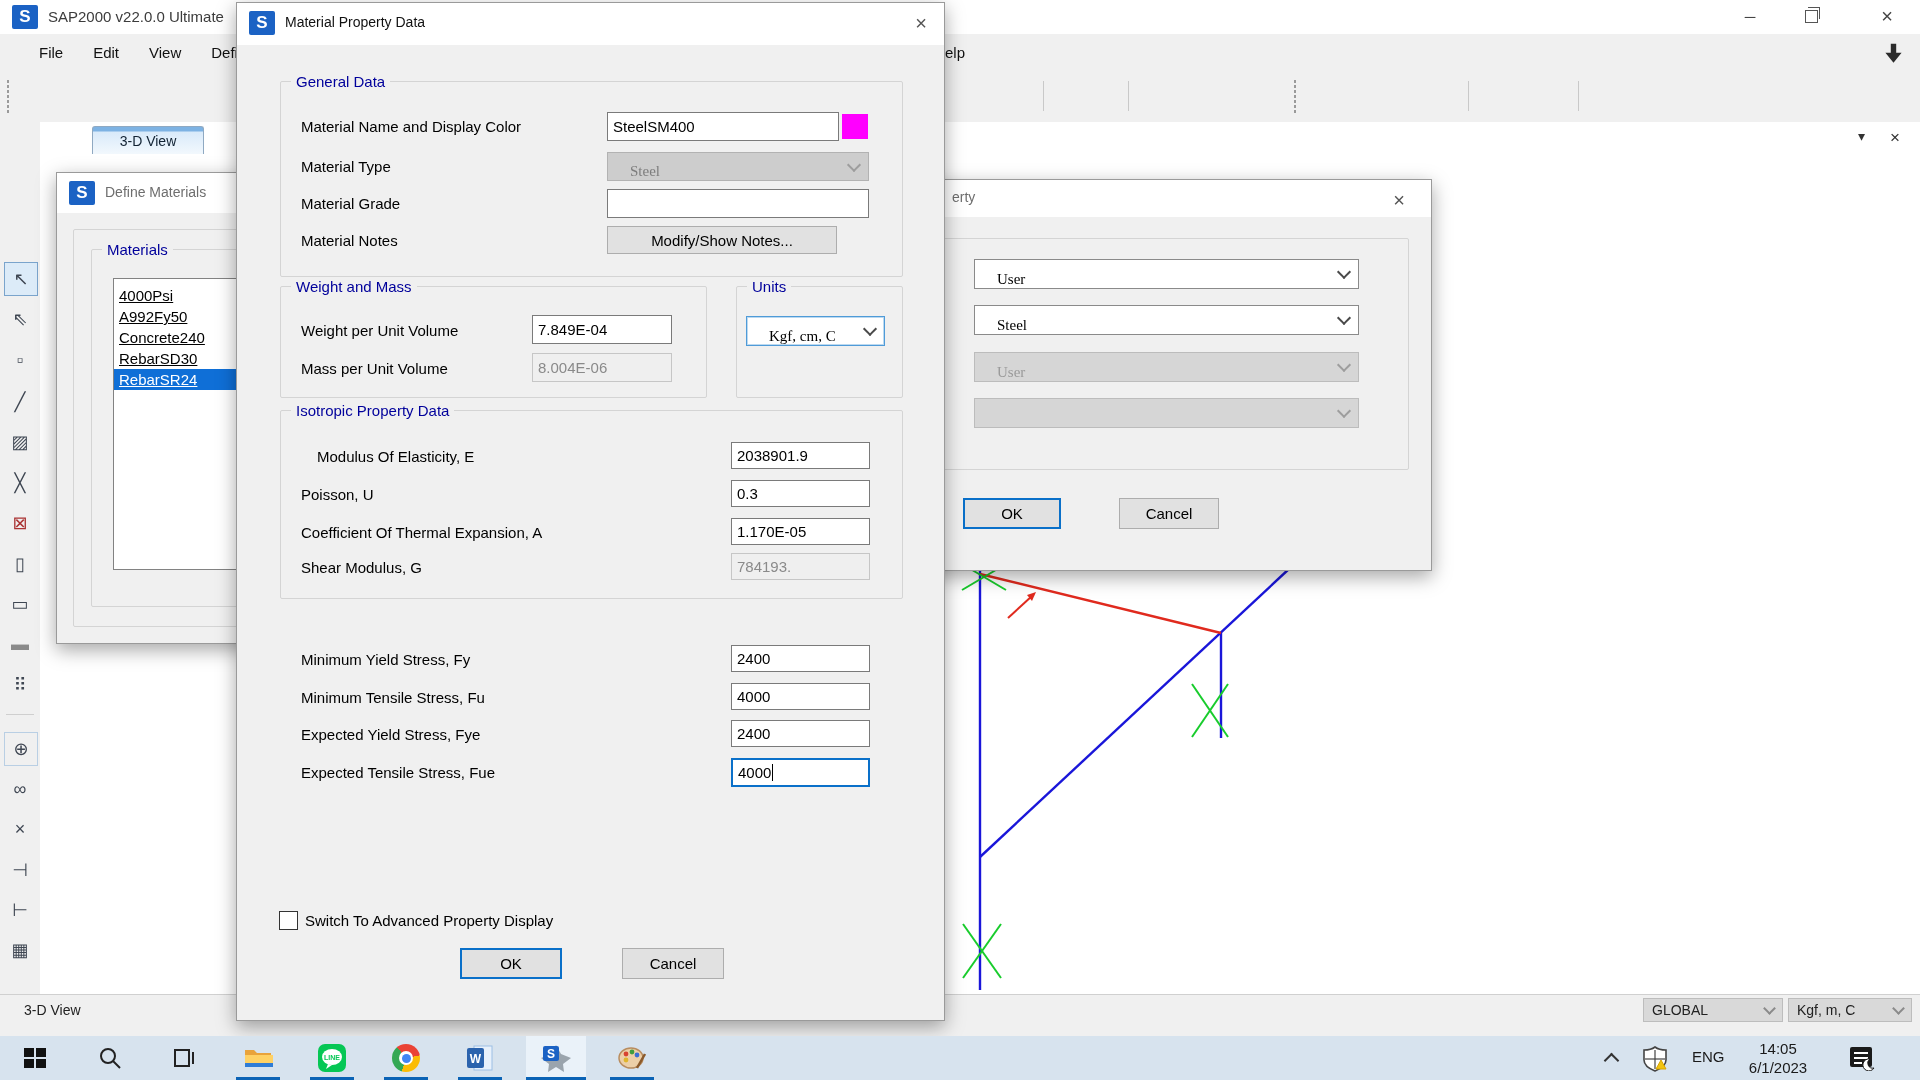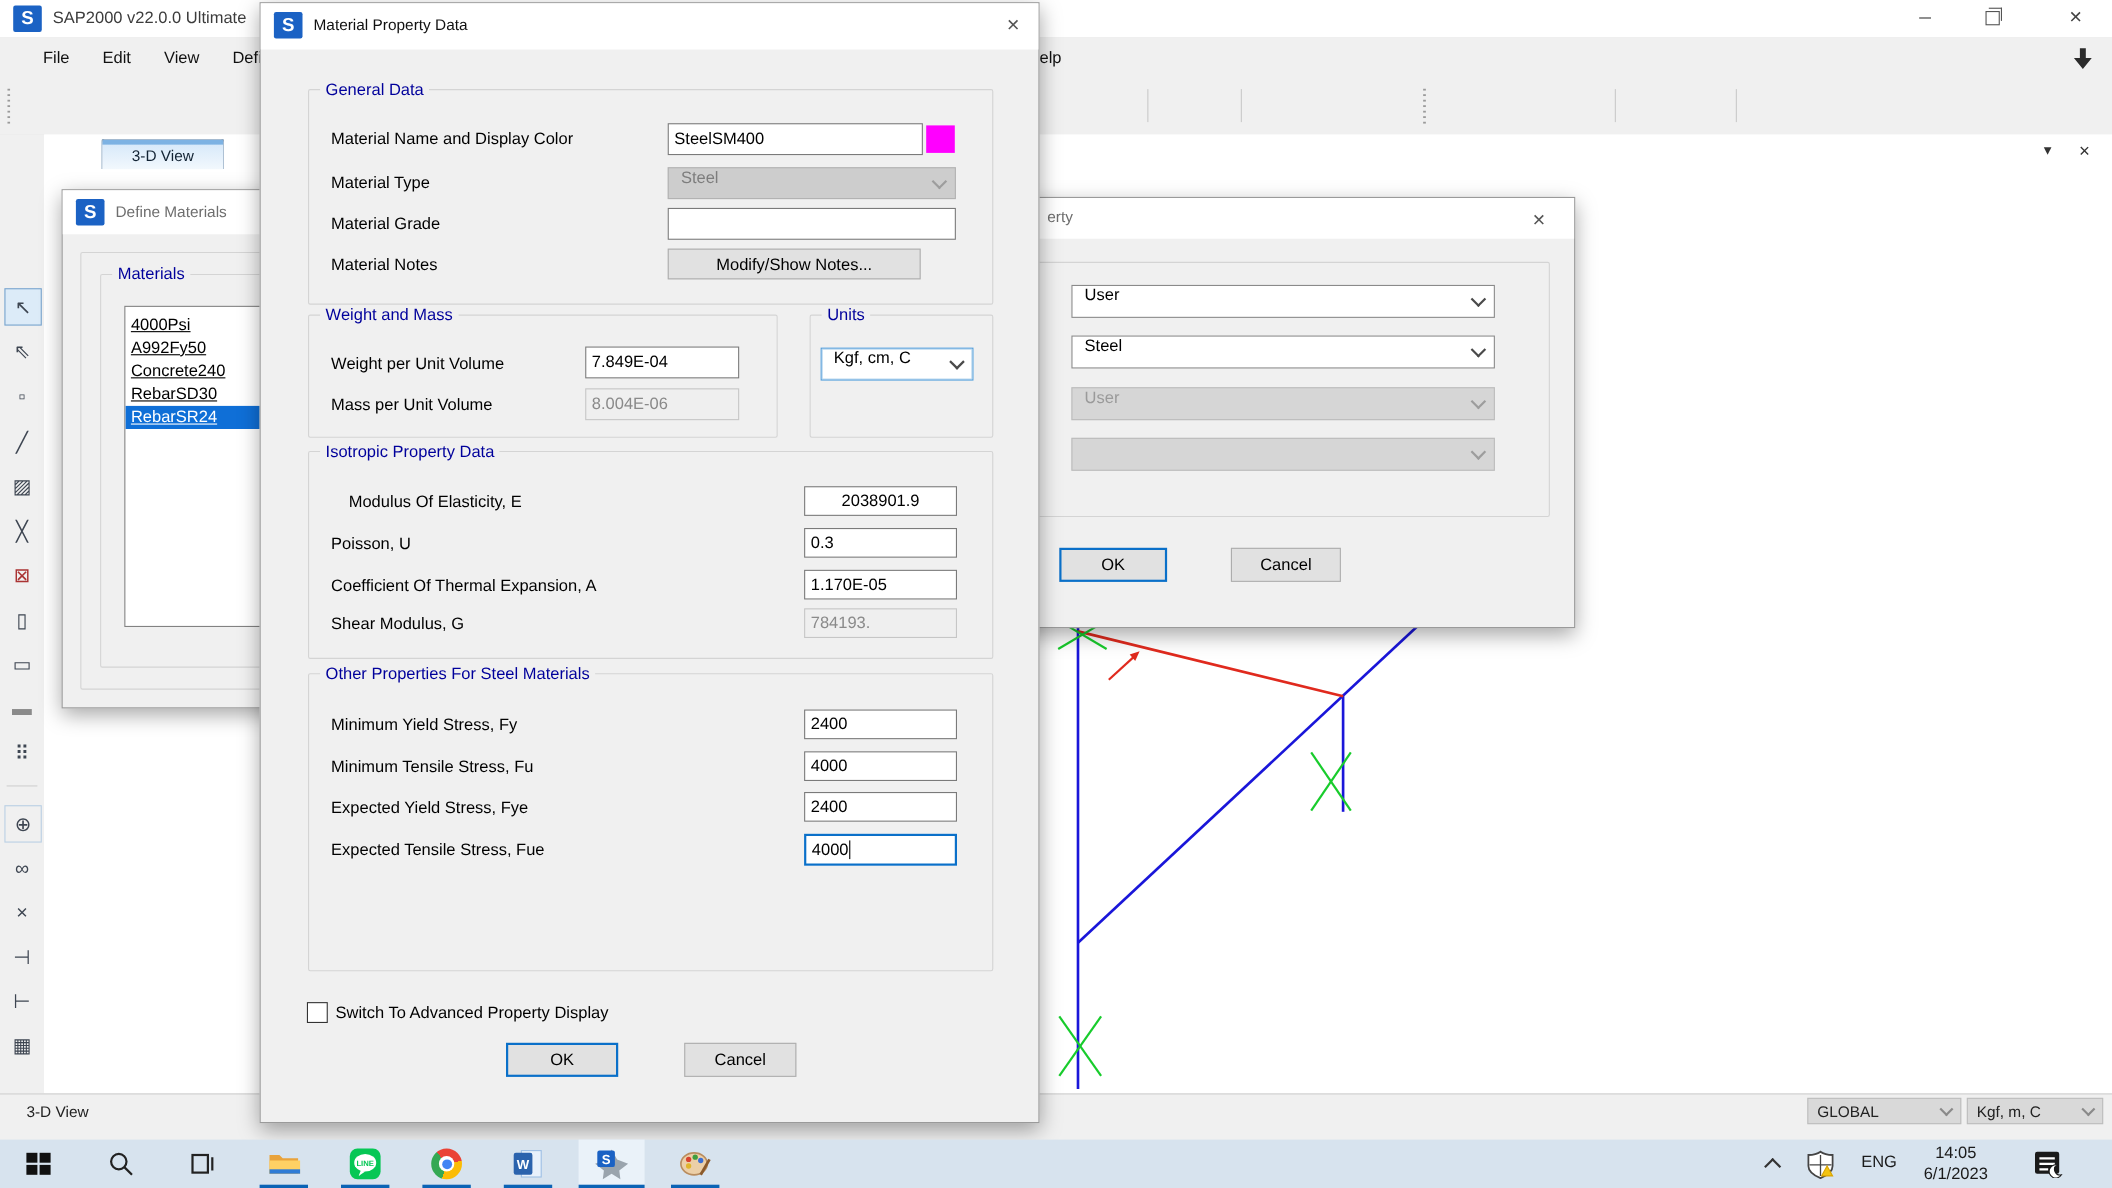--- a/index.html
+++ b/index.html
@@ -48,21 +48,21 @@
             font-weight:bold;font-size:17px;text-align:center;line-height:24px;border-radius:2px;}
   .dlg-close{position:absolute;top:6px;width:28px;height:28px;font-size:20px;color:#555;
              display:flex;align-items:center;justify-content:center;}
   .group{position:absolute;border:1px solid #d4d4d4;border-radius:2px;}
   .group-label{position:absolute;top:-9px;left:10px;background:#f0f0f0;padding:0 5px;font-size:15px;color:#00009b;white-space:nowrap;}
   .flabel{position:absolute;font-size:15px;color:#000;white-space:nowrap;}
   .field{position:absolute;background:#fff;border:1px solid #7a7a7a;font-size:15px;color:#000;
          display:flex;align-items:center;padding:0 5px;box-sizing:border-box;}
   .field.disabled{background:#efefef;border-color:#c6c6c6;color:#8a8a8a;}
   .combo{position:absolute;background:#fff;border:1px solid #8a8a8a;font-size:15px;color:#000;
-         display:flex;align-items:flex-start;padding:0 11px;box-sizing:border-box;}
+         display:flex;align-items:flex-end;padding:0 22px;box-sizing:border-box;font-family:Liberation Serif, serif;}
   .combo.gray{background:#cdcdcd;border-color:#b2b2b2;color:#7d7d7d;}
   .combo.dis{background:#d6d6d6;border-color:#bcbcbc;color:#9a9a9a;}
   .combo .chev{position:absolute;right:9px;top:50%;width:8px;height:8px;margin-top:-7px;
                border-right:2px solid #4a4a4a;border-bottom:2px solid #4a4a4a;transform:rotate(45deg);}
   .combo.gray .chev,.combo.dis .chev{border-color:#9d9d9d;}
   .combo.focusblue{border:1px solid #4f9bd8;box-shadow:0 0 0 1px #bcd9f0 inset;}
   .btn{position:absolute;background:#e1e1e1;border:1px solid #adadad;font-size:15px;color:#000;
        display:flex;align-items:center;justify-content:center;box-sizing:border-box;}
   .btn.focus{border:2px solid #0a70c9;}
   .caretbar{width:1px;height:17px;background:#000;margin-left:1px;}
@@ -389,39 +389,36 @@
   </div>
   <div class="combo focusblue" style="left:509px;top:313px;width:139px;height:30px;">
     <span>Kgf, cm, C</span>
       <span class="chev"></span>
   </div>
 
   <div class="group" style="left:43px;top:407px;width:621px;height:187px;">
     <span class="group-label">Isotropic Property Data</span>
   </div>
   <div class="flabel" style="left:80px;top:445px;">Modulus Of Elasticity,  E</div>
-  <div class="field" style="left:494px;top:439px;width:139px;height:27px;justify-content:center;">
+  <div class="field" style="left:494px;top:439px;width:139px;height:27px;">
       <span>2038901.9</span>
     </div>
   <div class="flabel" style="left:64px;top:483px;">Poisson, U</div>
   <div class="field" style="left:494px;top:477px;width:139px;height:27px;">
       <span>0.3</span>
     </div>
   <div class="flabel" style="left:64px;top:521px;">Coefficient Of Thermal Expansion,  A</div>
   <div class="field" style="left:494px;top:515px;width:139px;height:27px;">
       <span>1.170E-05</span>
     </div>
   <div class="flabel" style="left:64px;top:556px;">Shear Modulus,  G</div>
   <div class="field disabled" style="left:494px;top:550px;width:139px;height:27px;">
       <span>784193.</span>
     </div>
 
-  <div class="group" style="left:43px;top:609px;width:621px;height:269px;">
-    <span class="group-label">Other Properties For Steel Materials</span>
-  </div>
   <div class="flabel" style="left:64px;top:648px;">Minimum Yield Stress, Fy</div>
   <div class="field" style="left:494px;top:642px;width:139px;height:27px;">
       <span>2400</span>
     </div>
   <div class="flabel" style="left:64px;top:686px;">Minimum Tensile Stress, Fu</div>
   <div class="field" style="left:494px;top:680px;width:139px;height:27px;">
       <span>4000</span>
     </div>
   <div class="flabel" style="left:64px;top:723px;">Expected Yield Stress, Fye</div>
   <div class="field" style="left:494px;top:717px;width:139px;height:27px;">

